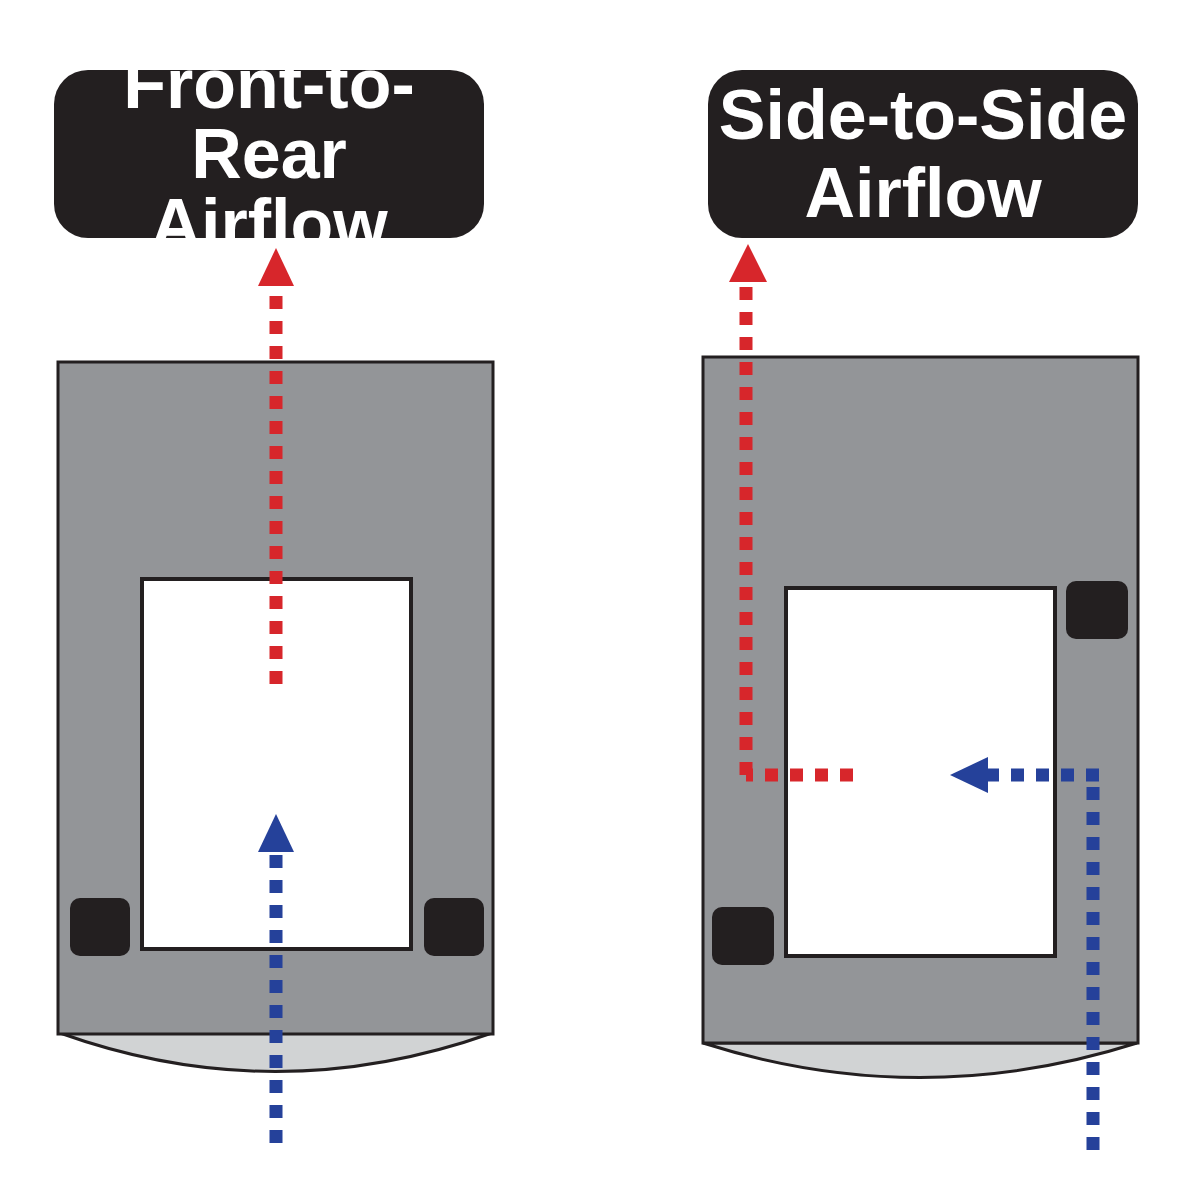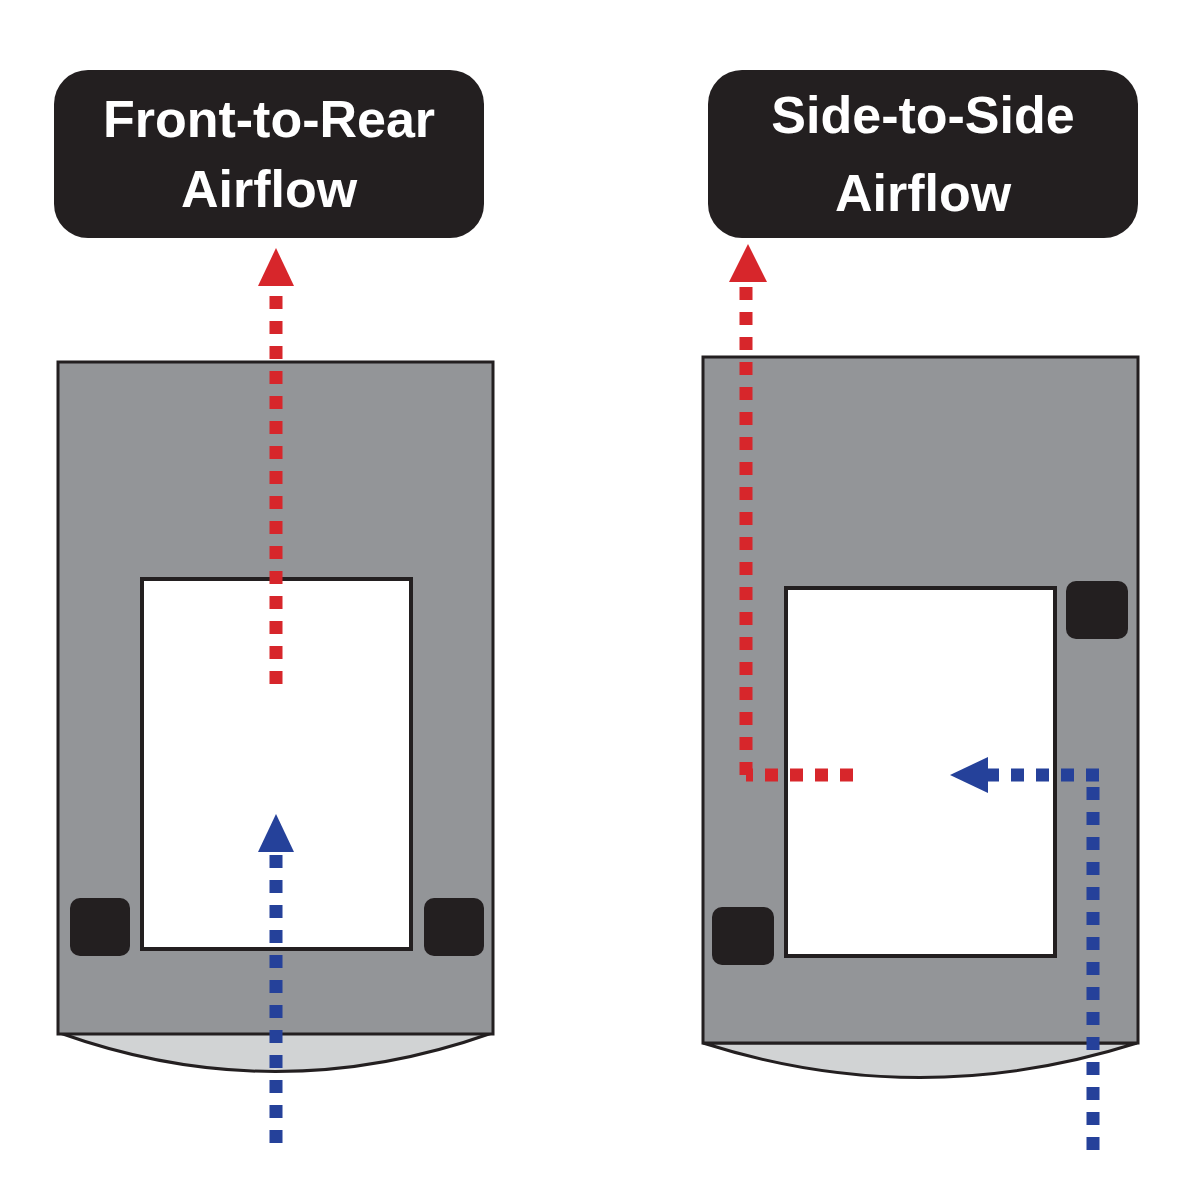--- a/index.html
+++ b/index.html
@@ -1,20 +1,20 @@
 <!DOCTYPE html>
 <html><head>
 <meta charset="utf-8">
 <style>
   html, body { margin: 0; padding: 0; background: #ffffff; }
   body { width: 1200px; height: 1200px; position: relative; overflow: hidden;
          font-family: "Liberation Sans", sans-serif; }
   .label-box {
     position: absolute; background: #231f20; border-radius: 34px;
-    color: #ffffff; font-weight: bold; font-size: 52px; line-height: 70px;
+    color: #ffffff; font-weight: bold; font-size: 70px; line-height: 70px;
     text-align: center; display: flex; flex-direction: column; justify-content: center;
     box-sizing: border-box;
   }
   .label-box span { display: block; }
   svg.diagram { position: absolute; left: 0; top: 0; }
 </style>
 </head>
 <body>
 
 <div class="label-box" style="left:54px; top:70px; width:430px; height:168px;">

